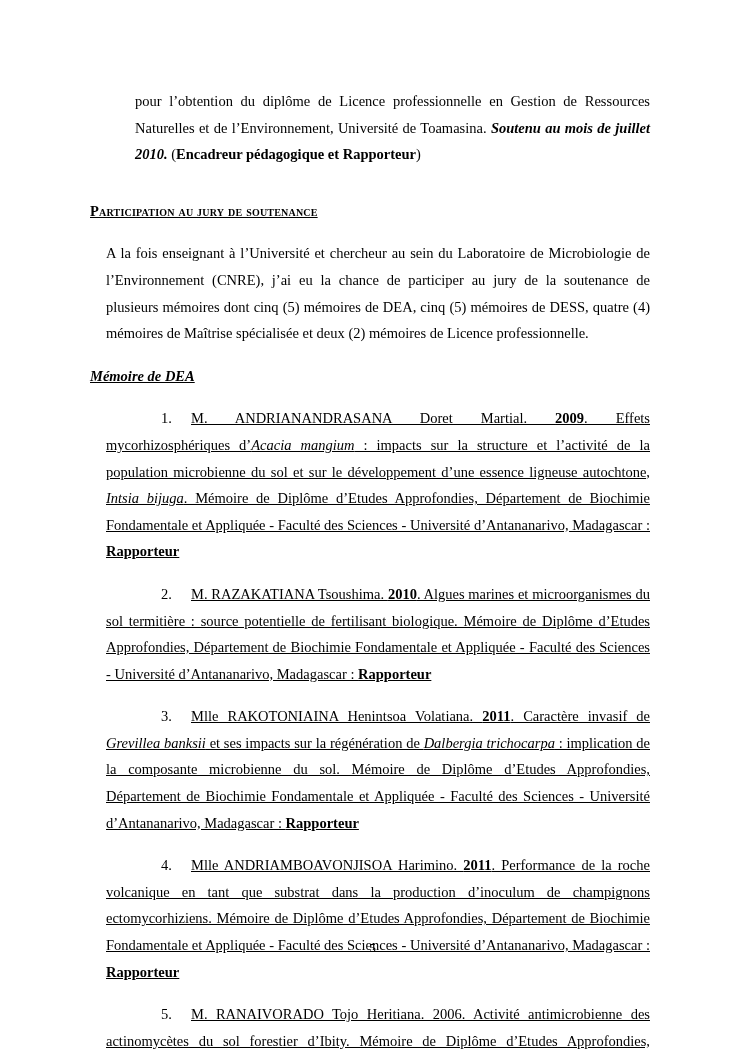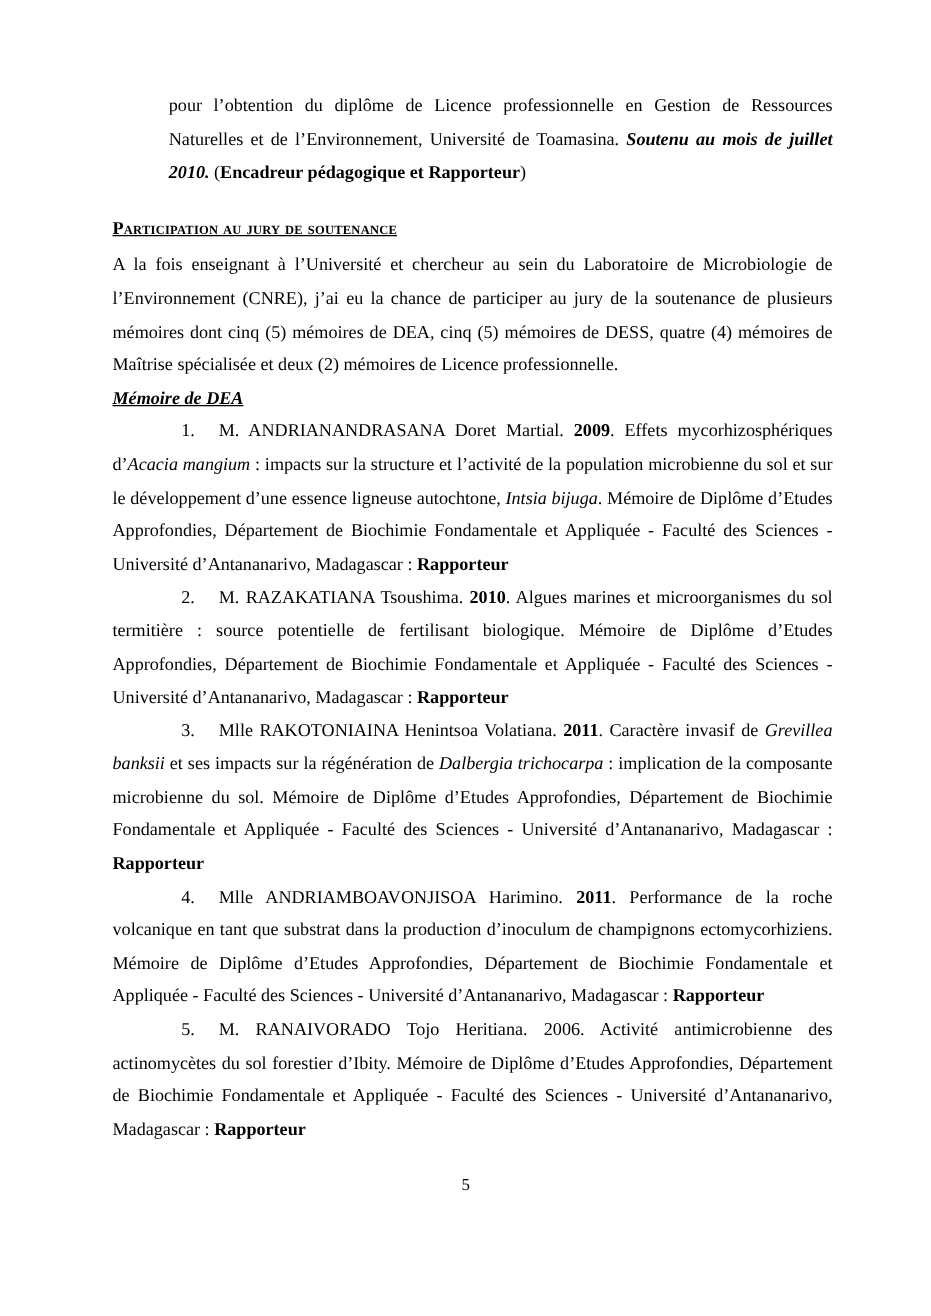--- a/index.html
+++ b/index.html
@@ -22,40 +22,40 @@
   }
   .content {
     position: absolute;
     left: 90px;
     top: 72px;
     width: 576px;
     font-size: 14.5px;
     line-height: 26.6px;
     text-align: justify;
   }
-  .para { margin: 0; }
+  .para { margin: 16px; }
   .para.block-indent { margin-left: 45px; }
   .section-heading {
     font-size: 14.5px;
     font-weight: bold;
     font-variant: small-caps;
     letter-spacing: 0.2px;
     text-align: left;
-    margin: 18px 0 3px 0;
+    margin: 30px 0 3px 0;
   }
   .section-heading .hd-text { text-decoration: underline; }
   .sub-heading {
     font-size: 14.5px;
     font-weight: bold;
     font-style: italic;
     text-align: left;
     margin: 0;
   }
   .sub-heading .hd-text { text-decoration: underline; text-align: center; }
-  .item { text-indent: 55px; }
+  .item { text-indent: 55px; text-decoration: underline; }
   .item .num {
     display: inline-block;
     width: 30px;
     text-indent: 0;
   }
   .b { font-weight: bold; }
   .i { font-style: italic; }
   .page-number {
     position: absolute;
     left: 0;

